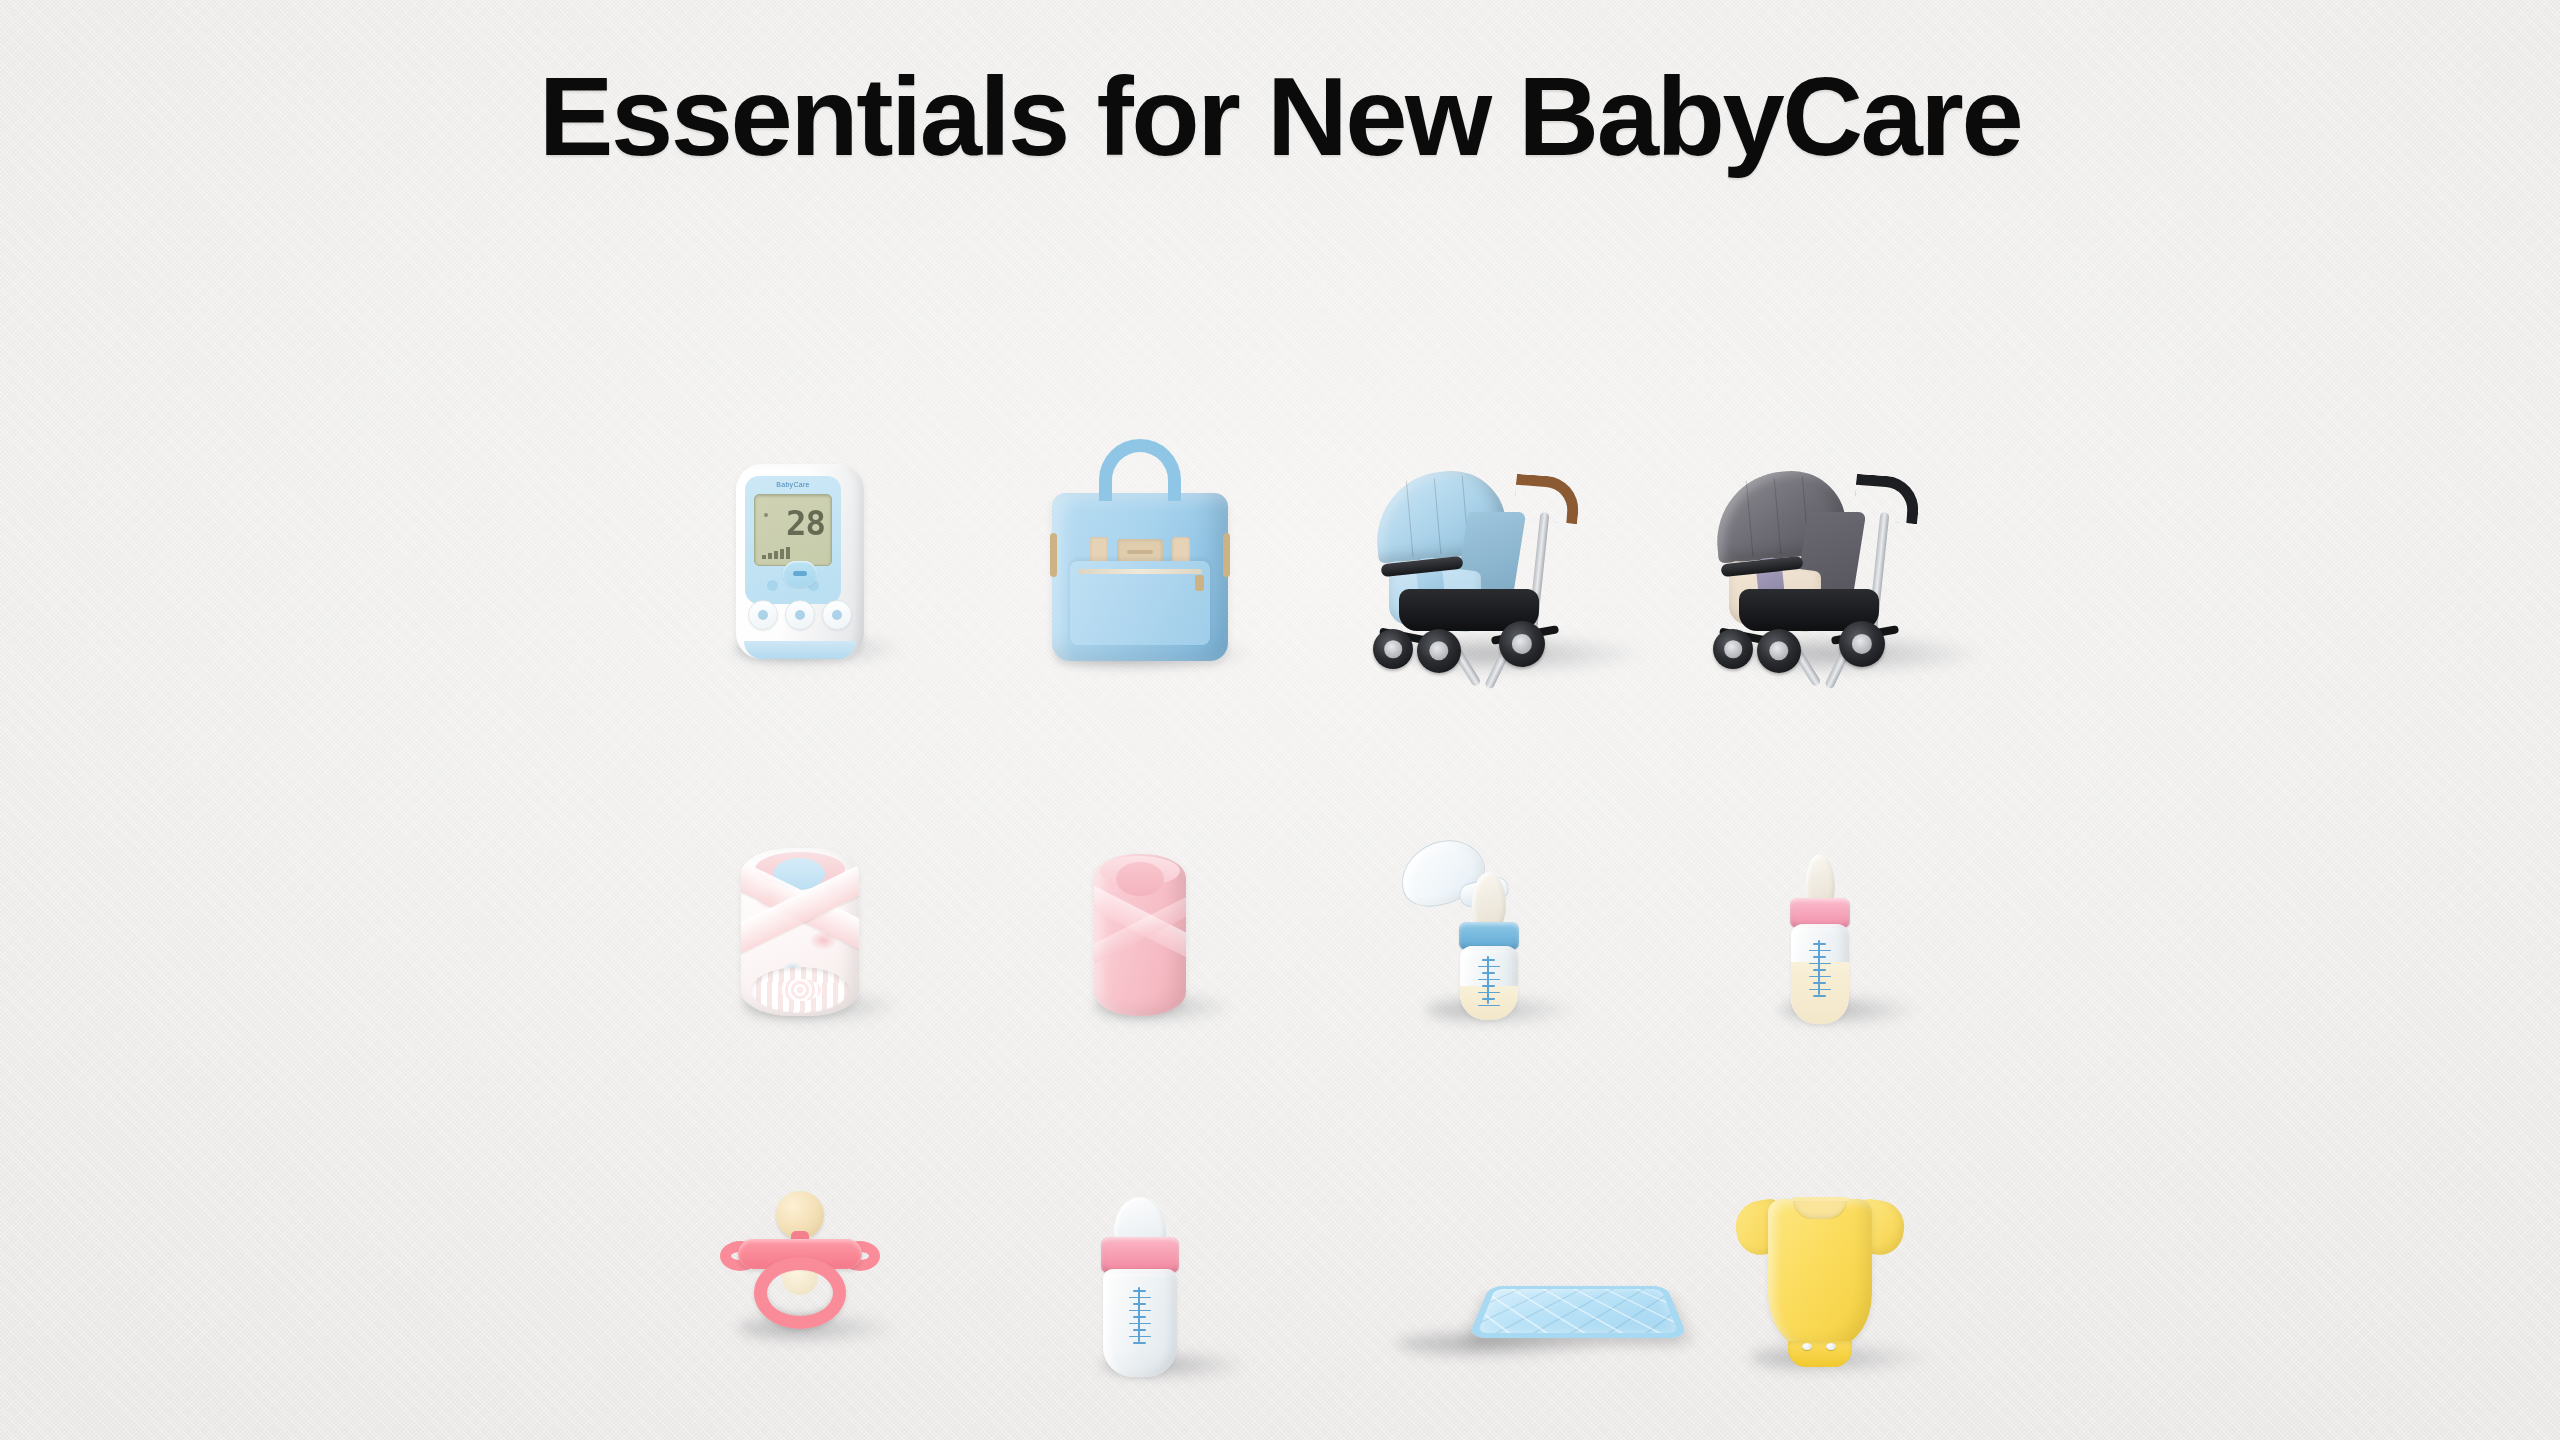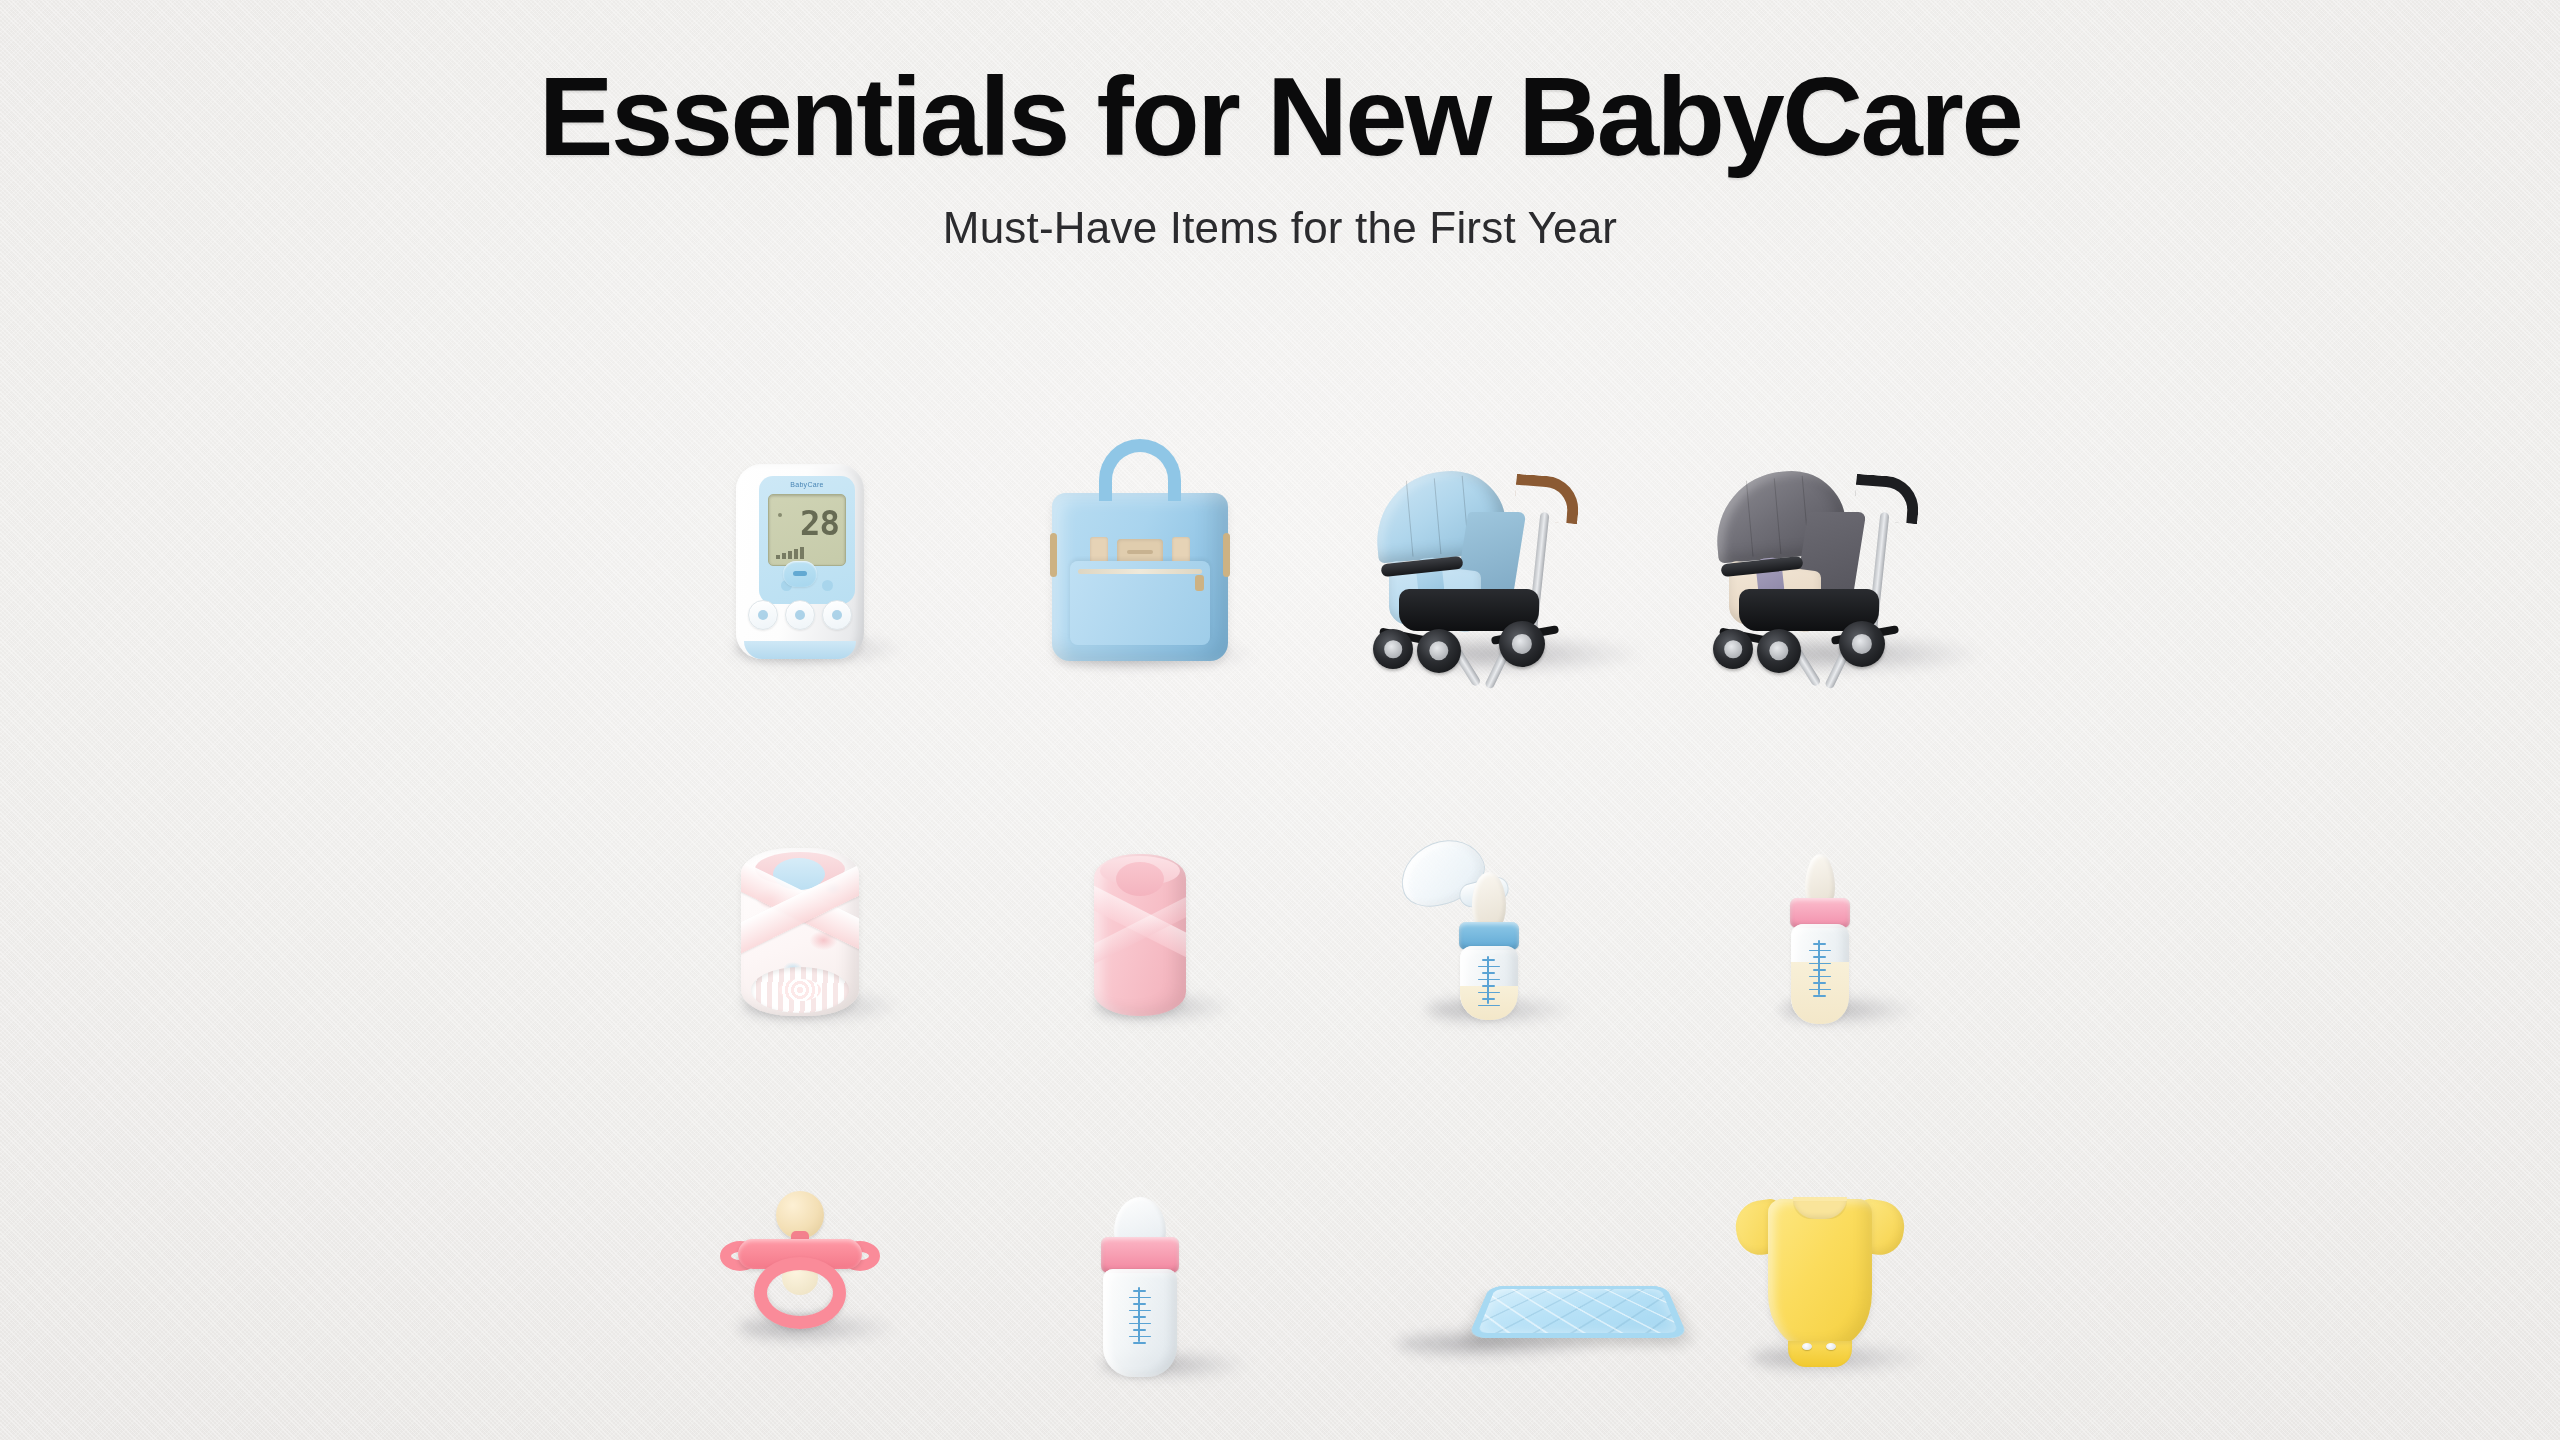--- a/index.html
+++ b/index.html
@@ -55,21 +55,21 @@
     filter:blur(6px);
   }
 
   
   .monitor{ bottom:24px; width:128px; height:195px; z-index:2;
     background:linear-gradient(100deg,#ffffff 0%,#fdfdfd 45%,#e9eaec 88%,#dcdee1 100%);
     border-radius:26px;
     box-shadow:inset -5px -2px 8px rgba(0,0,0,.07), inset 3px 2px 5px rgba(255,255,255,.9), 0 3px 6px rgba(0,0,0,.07);
   }
   .monitor .face{
-    position:absolute; left:23px; top:12px; width:96px; height:128px;
+    position:absolute; left:9px; top:12px; width:96px; height:128px;
     background:linear-gradient(160deg,#cde8f6,#b9dff2);
     border-radius:14px;
   }
   .monitor .brand{
     position:absolute; left:50%; top:5px; transform:translateX(-50%);
     font-size:7px; color:#4a86b5; letter-spacing:.3px; white-space:nowrap;
   }
   .monitor .lcd{
     position:absolute; left:9px; top:18px; width:78px; height:72px;
     background:linear-gradient(160deg,#cfd3b4,#c6cbaa);
@@ -414,21 +414,20 @@
 </head>
 <body>
 
 <div class="bg-texture"></div>
 <div class="bg-weave"></div>
 
 <div class="poster">
 
   <div class="header">
     <div class="title">Essentials for New BabyCare</div>
-    <div class="subtitle">Must-Have Items for the First Year</div>
   </div>
 
   <div class="grid">
 
     <div class="cell">
       <div class="stage">
         <div class="shadow" style="left:84px;bottom:16px;width:170px;height:36px;"></div>
         <div class="obj monitor">
           <div class="face">
             <div class="brand">BabyCare</div>

